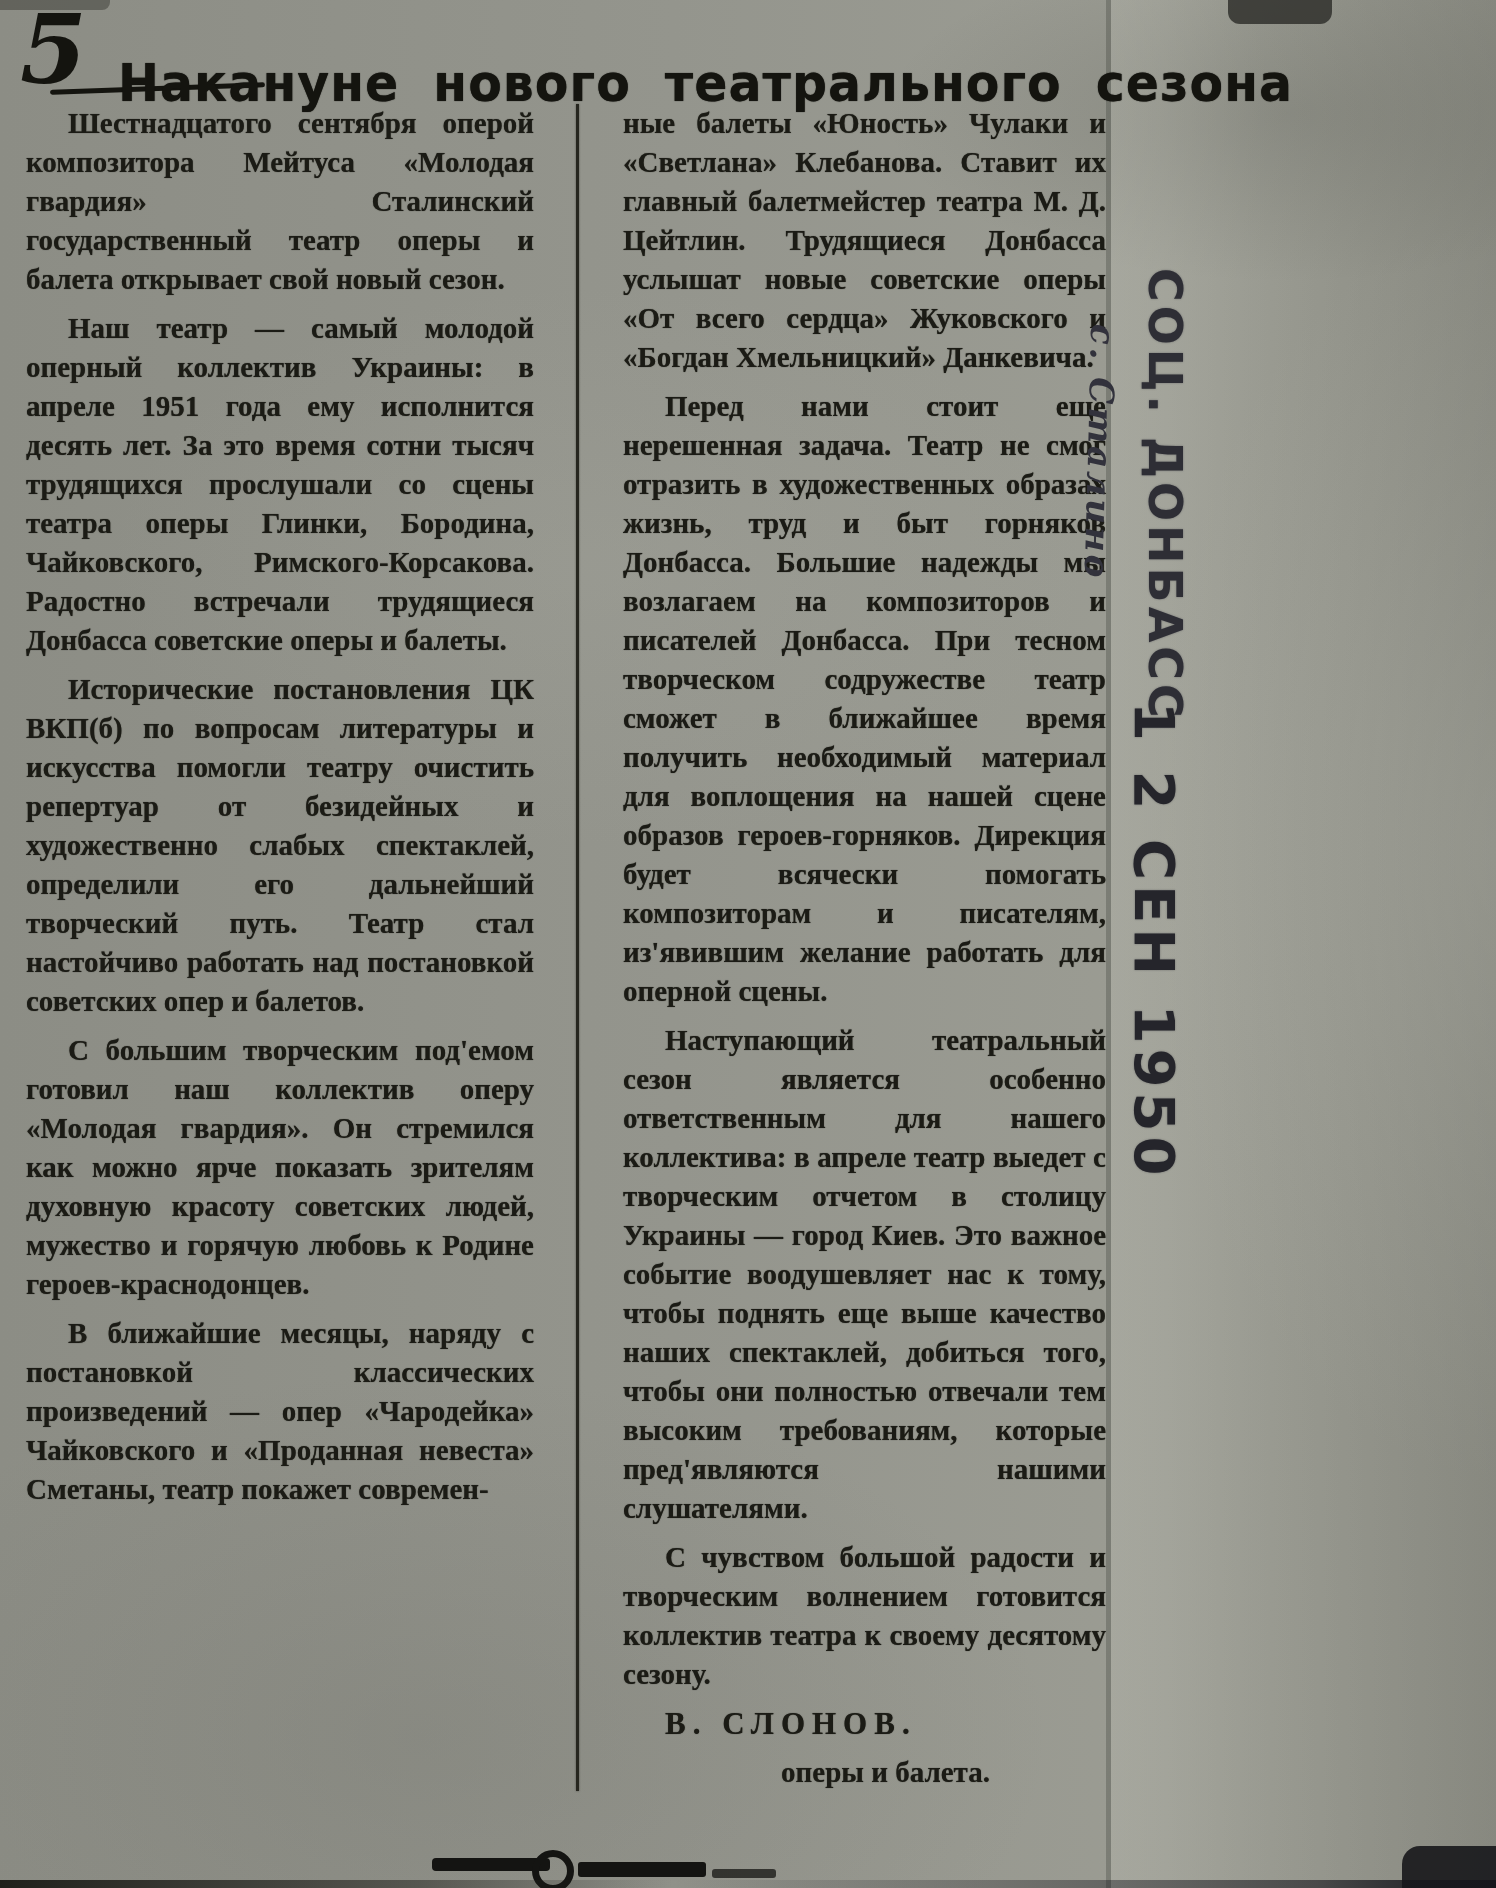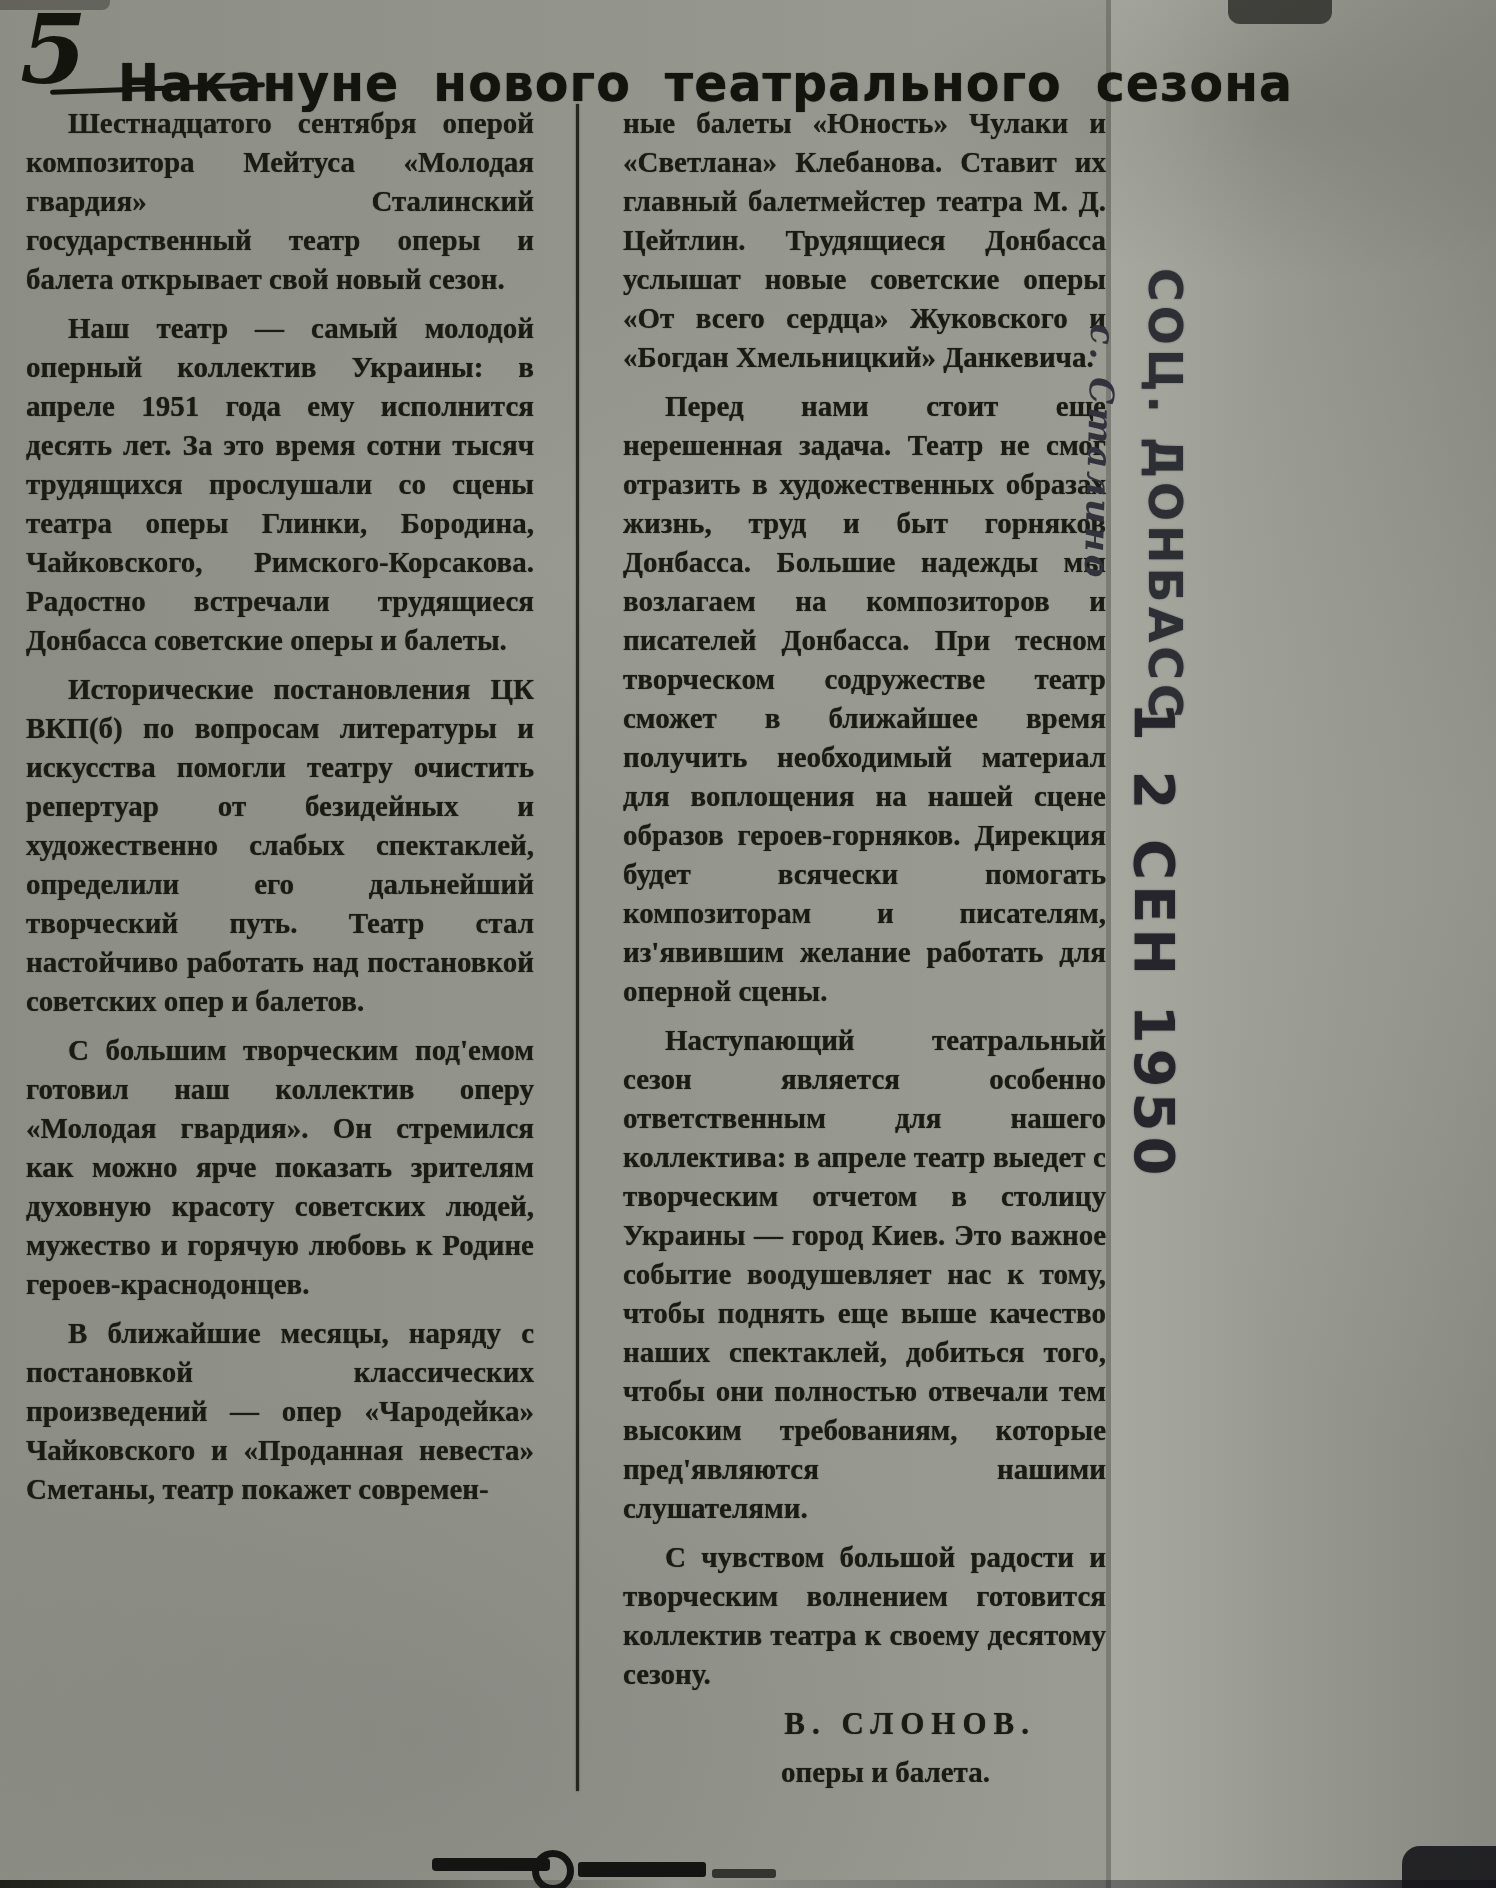--- a/index.html
+++ b/index.html
@@ -52,21 +52,21 @@
     text-align:justify;color:#1b1b15;
     text-shadow:0 0 1px rgba(24,24,18,.75);
   }
   .col-left{width:508px;}
   .col-right{flex:1;padding-left:16px;}
   .divider{width:3px;background:#26261f;margin-left:14px;box-shadow:0 0 2px rgba(30,30,25,.6);}
   .col p{margin:0;text-indent:42px;}
   .col p + p{margin-top:10px;font-family:Liberation Serif, serif;}
   .col p.no-indent{text-indent:0;}
   .sig-author{
-    margin-top:16px;text-align:right;padding-right:70px;
+    margin-top:16px;text-align:left;padding-right:70px;
     letter-spacing:7px;font-size:31px;text-indent:0;
   }
   .sig-role{text-align:center;font-size:29px;line-height:38px;text-indent:0;margin-top:4px;}
   
   .stamp-pub{
     position:absolute;left:1138px;top:268px;
     writing-mode:vertical-rl;text-orientation:mixed;
     font-family:"DejaVu Sans", sans-serif;font-weight:bold;
     font-size:46px;letter-spacing:4px;color:#2e2e35;
     text-shadow:0 0 2px rgba(40,40,52,.45);

